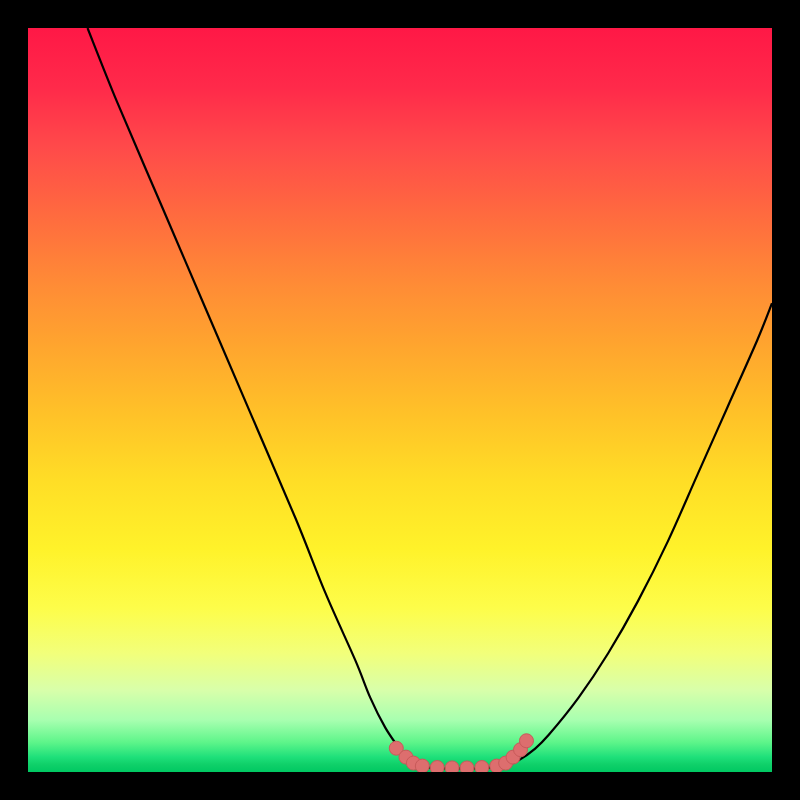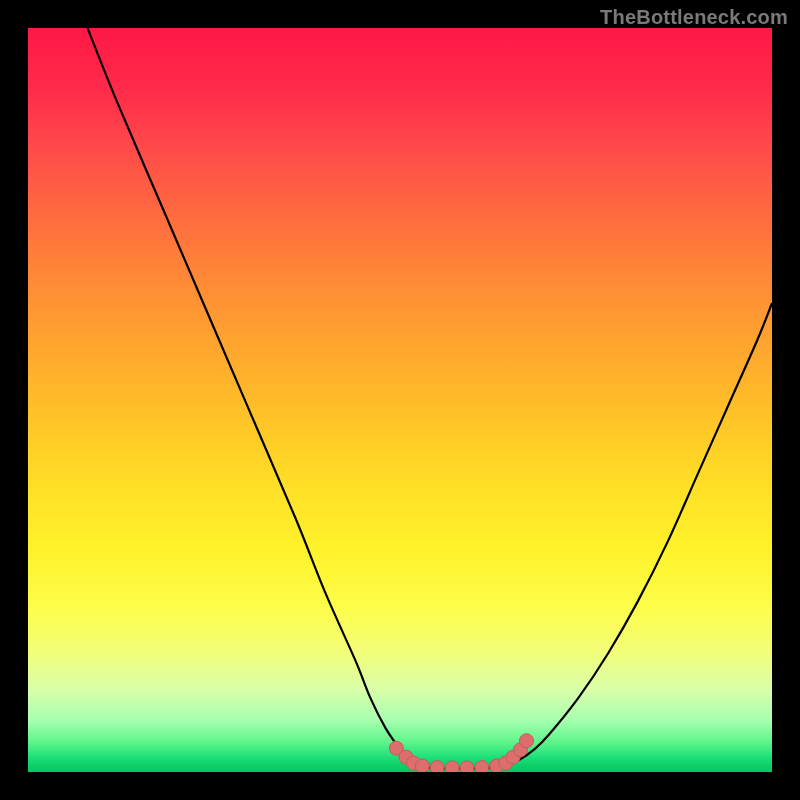--- a/index.html
+++ b/index.html
@@ -61,21 +61,20 @@
     top: 0;
     left: 0;
     width: 744px;
     height: 744px;
   }
 </style>
 </head>
 <body>
 
 <div class="frame">
-  <div class="watermark">TheBottleneck.com</div>
   <div class="plot-area">
     <svg class="curve-layer" viewBox="0 0 744 744" preserveAspectRatio="none">
       <path id="curve-path" fill="none" stroke="#000000" stroke-width="2.2" d="M 59.52 0.00 C 64.48 12.40, 76.88 44.64, 89.28 74.40 C 101.68 104.16, 119.04 143.84, 133.92 178.56 C 148.80 213.28, 163.68 248.00, 178.56 282.72 C 193.44 317.44, 208.32 352.16, 223.20 386.88 C 238.08 421.60, 255.44 461.28, 267.84 491.04 C 280.24 520.80, 287.68 541.88, 297.60 565.44 C 307.52 589.00, 319.92 615.04, 327.36 632.40 C 334.80 649.76, 337.28 658.44, 342.24 669.60 C 347.20 680.76, 352.16 690.68, 357.12 699.36 C 362.08 708.04, 368.28 716.10, 372.00 721.68 C 375.72 727.26, 376.96 730.11, 379.44 732.84 C 381.92 735.57, 383.16 736.93, 386.88 738.05 C 390.60 739.16, 396.80 739.16, 401.76 739.54 C 406.72 739.91, 411.68 740.16, 416.64 740.28 C 421.60 740.40, 426.56 740.28, 431.52 740.28 C 436.48 740.28, 441.44 740.40, 446.40 740.28 C 451.36 740.16, 456.32 739.91, 461.28 739.54 C 466.24 739.16, 471.20 739.29, 476.16 738.05 C 481.12 736.81, 486.08 734.82, 491.04 732.10 C 496.00 729.37, 500.96 725.90, 505.92 721.68 C 510.88 717.46, 513.36 715.48, 520.80 706.80 C 528.24 698.12, 540.64 683.24, 550.56 669.60 C 560.48 655.96, 570.40 641.08, 580.32 624.96 C 590.24 608.84, 600.16 591.48, 610.08 572.88 C 620.00 554.28, 629.92 534.44, 639.84 513.36 C 649.76 492.28, 659.68 468.72, 669.60 446.40 C 679.52 424.08, 689.44 401.76, 699.36 379.44 C 709.28 357.12, 721.68 329.84, 729.12 312.48 C 736.56 295.12, 741.52 281.48, 744.00 275.28"></path>
       <g id="marker-group">
           <circle cx="368.28" cy="720.19" r="7" fill="#dd6e6e" stroke="#c85a5a" stroke-width="1"></circle>
           <circle cx="377.95" cy="729.12" r="7" fill="#dd6e6e" stroke="#c85a5a" stroke-width="1"></circle>
           <circle cx="385.39" cy="735.07" r="7" fill="#dd6e6e" stroke="#c85a5a" stroke-width="1"></circle>
           <circle cx="394.32" cy="738.05" r="7" fill="#dd6e6e" stroke="#c85a5a" stroke-width="1"></circle>
           <circle cx="409.20" cy="739.54" r="7" fill="#dd6e6e" stroke="#c85a5a" stroke-width="1"></circle>
           <circle cx="424.08" cy="739.91" r="7" fill="#dd6e6e" stroke="#c85a5a" stroke-width="1"></circle>

